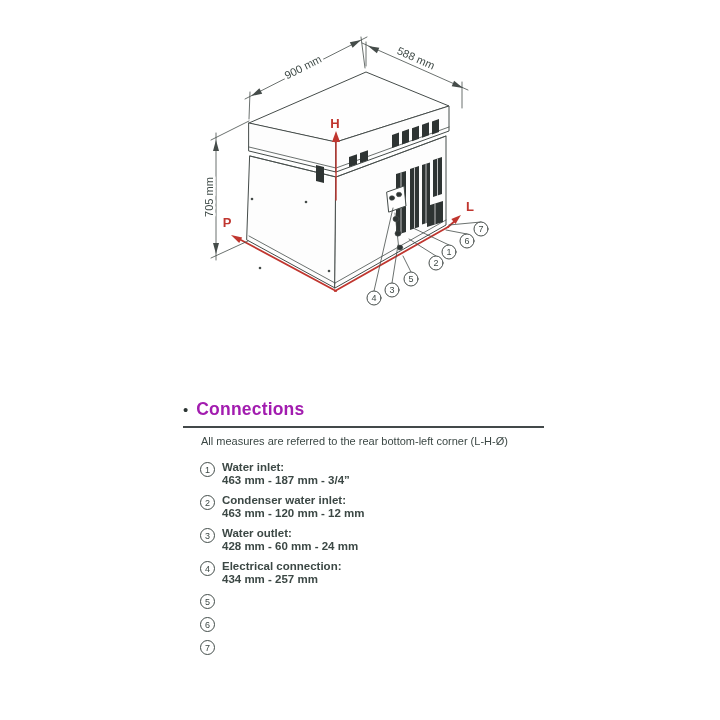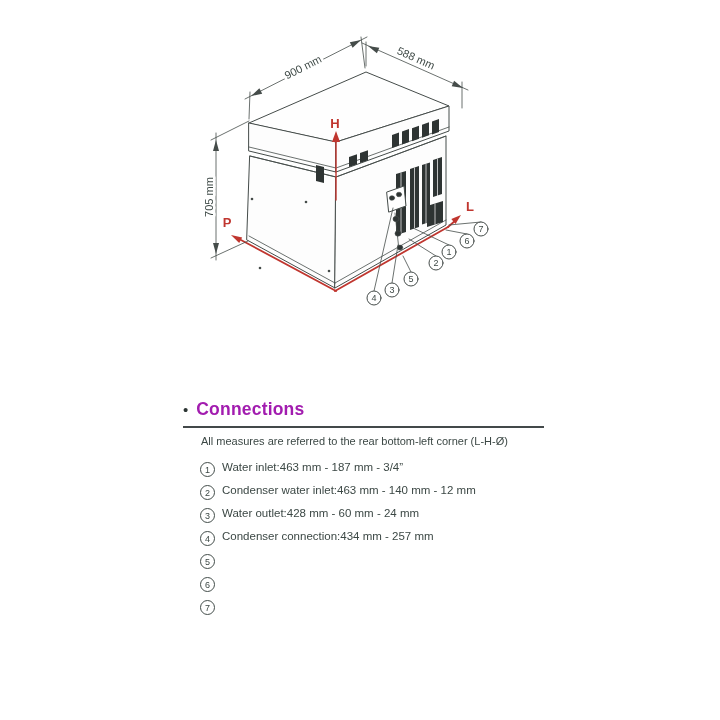--- a/index.html
+++ b/index.html
@@ -11,21 +11,21 @@
   .callnum{font-size:9px;fill:#3f4a47;}
   .connections{position:absolute;left:183px;top:399px;width:361px;color:#3c4643;}
   .conn-head{display:flex;align-items:center;gap:8px;border-bottom:2px solid #43494a;padding-bottom:6px;}
   .conn-bullet{font-size:15px;color:#2c3533;line-height:1;}
   .conn-title{font-size:17.5px;font-weight:bold;color:#a21caf;letter-spacing:.2px;}
   .conn-note{margin:7px 0 0 18px;font-size:11px;color:#3c4845;}
   .conn-list{list-style:none;margin:14px 0 0 17px;padding:0;}
   .conn-item{display:flex;gap:7px;margin-bottom:7px;}
   .conn-num{flex:0 0 auto;width:13px;height:13px;margin-top:1px;border:1px solid #434d4a;border-radius:50%;
             display:inline-flex;align-items:center;justify-content:center;font-size:9px;color:#3c4845;}
-  .conn-text{display:flex;flex-direction:row;}
+  .conn-text{display:flex;flex-direction:column;font-weight:bold;}
   .conn-label,.conn-value{font-size:11.5px;line-height:13px;color:#3c4845;}
 </style>
 </head>
 <body>
 
 <div class="page">
 
   <svg width="720" height="395" viewBox="0 0 720 395" fill="none" stroke-linecap="round" stroke-linejoin="round">
 
     <g stroke="#454c4a" stroke-width="1">
@@ -174,34 +174,34 @@
         <span class="conn-num">1</span>
         <span class="conn-text">
           <span class="conn-label">Water inlet:</span>
           <span class="conn-value">463 mm - 187 mm - 3/4”</span>
         </span>
       </li>
       <li class="conn-item">
         <span class="conn-num">2</span>
         <span class="conn-text">
           <span class="conn-label">Condenser water inlet:</span>
-          <span class="conn-value">463 mm - 140 mm - 12 mm</span>
+          <span class="conn-value">463 mm - 120 mm - 12 mm</span>
         </span>
       </li>
       <li class="conn-item">
         <span class="conn-num">3</span>
         <span class="conn-text">
           <span class="conn-label">Water outlet:</span>
           <span class="conn-value">428 mm - 60 mm - 24 mm</span>
         </span>
       </li>
       <li class="conn-item">
         <span class="conn-num">4</span>
         <span class="conn-text">
-          <span class="conn-label">Condenser connection:</span>
+          <span class="conn-label">Electrical connection:</span>
           <span class="conn-value">434 mm - 257 mm</span>
         </span>
       </li>
       <li class="conn-item">
         <span class="conn-num">5</span>
       </li>
       <li class="conn-item">
         <span class="conn-num">6</span>
       </li>
       <li class="conn-item">

